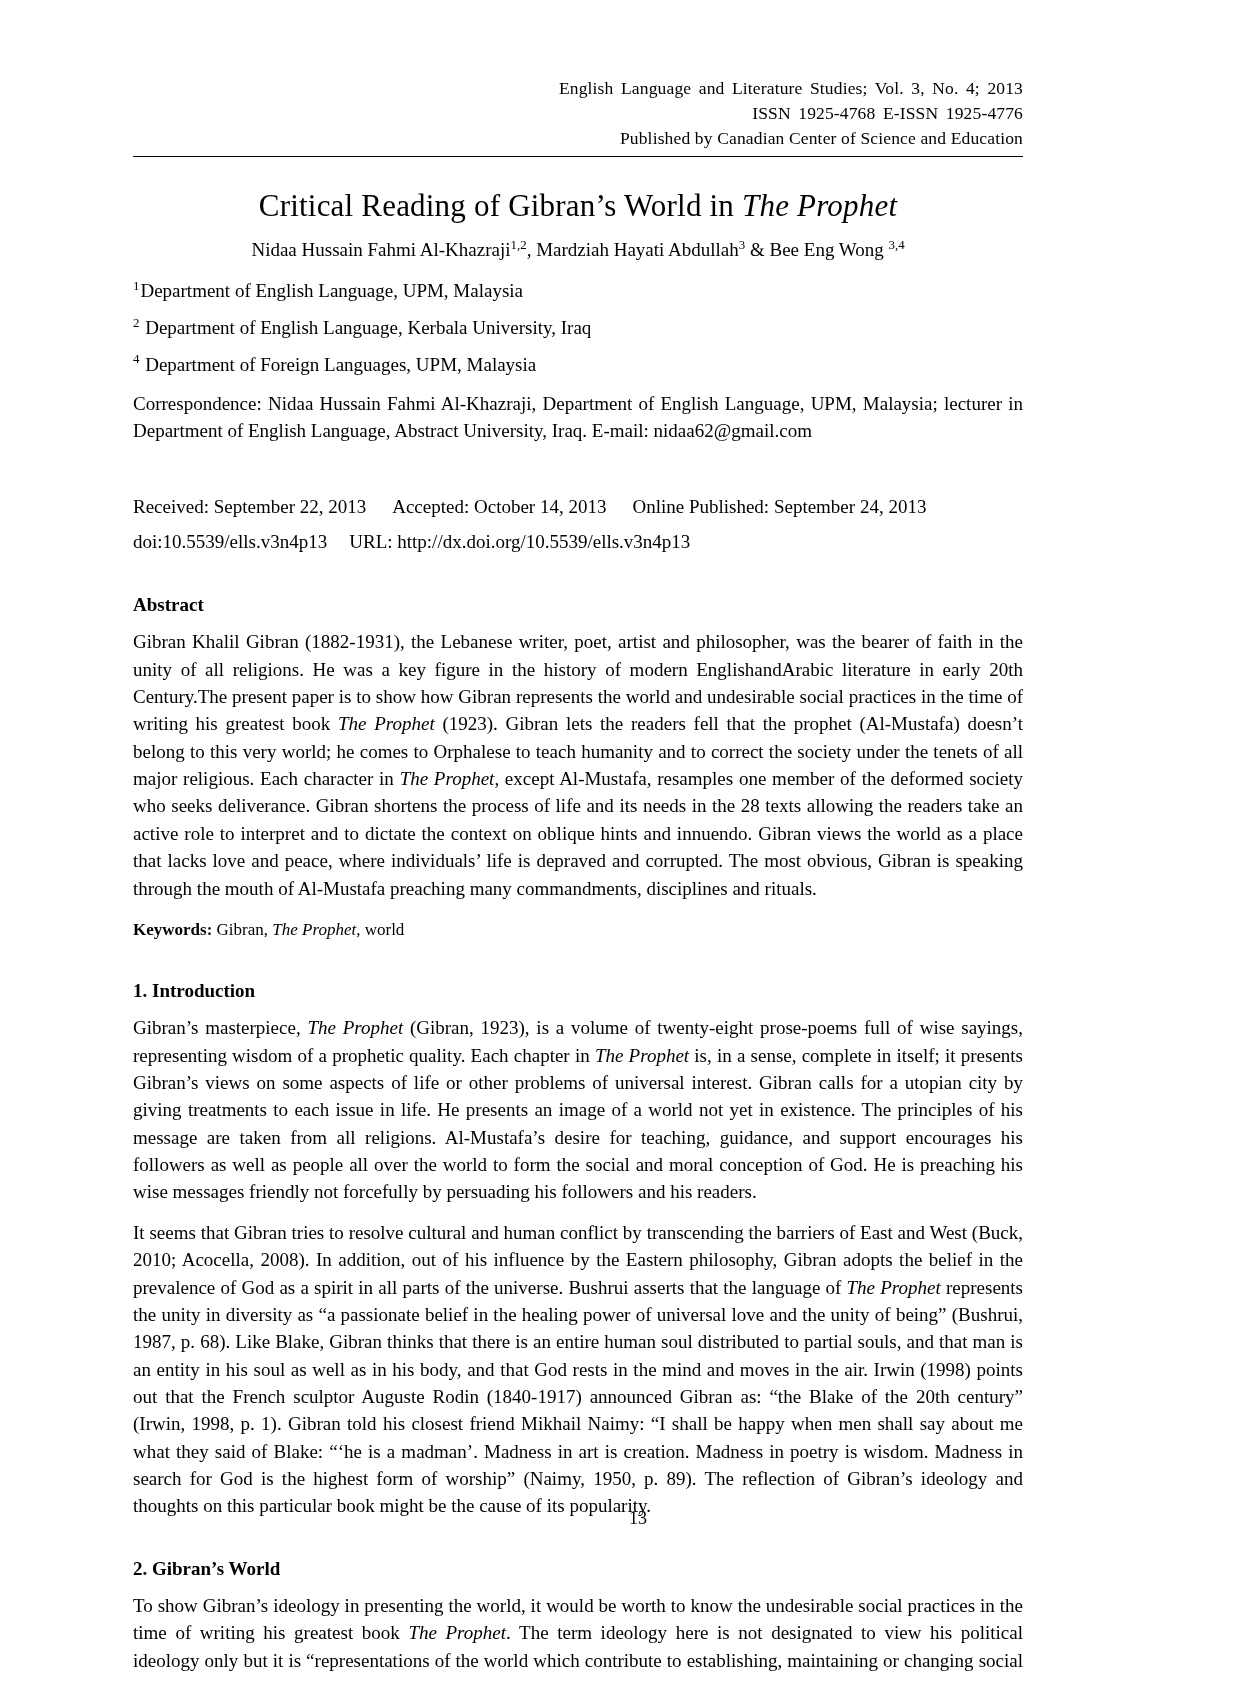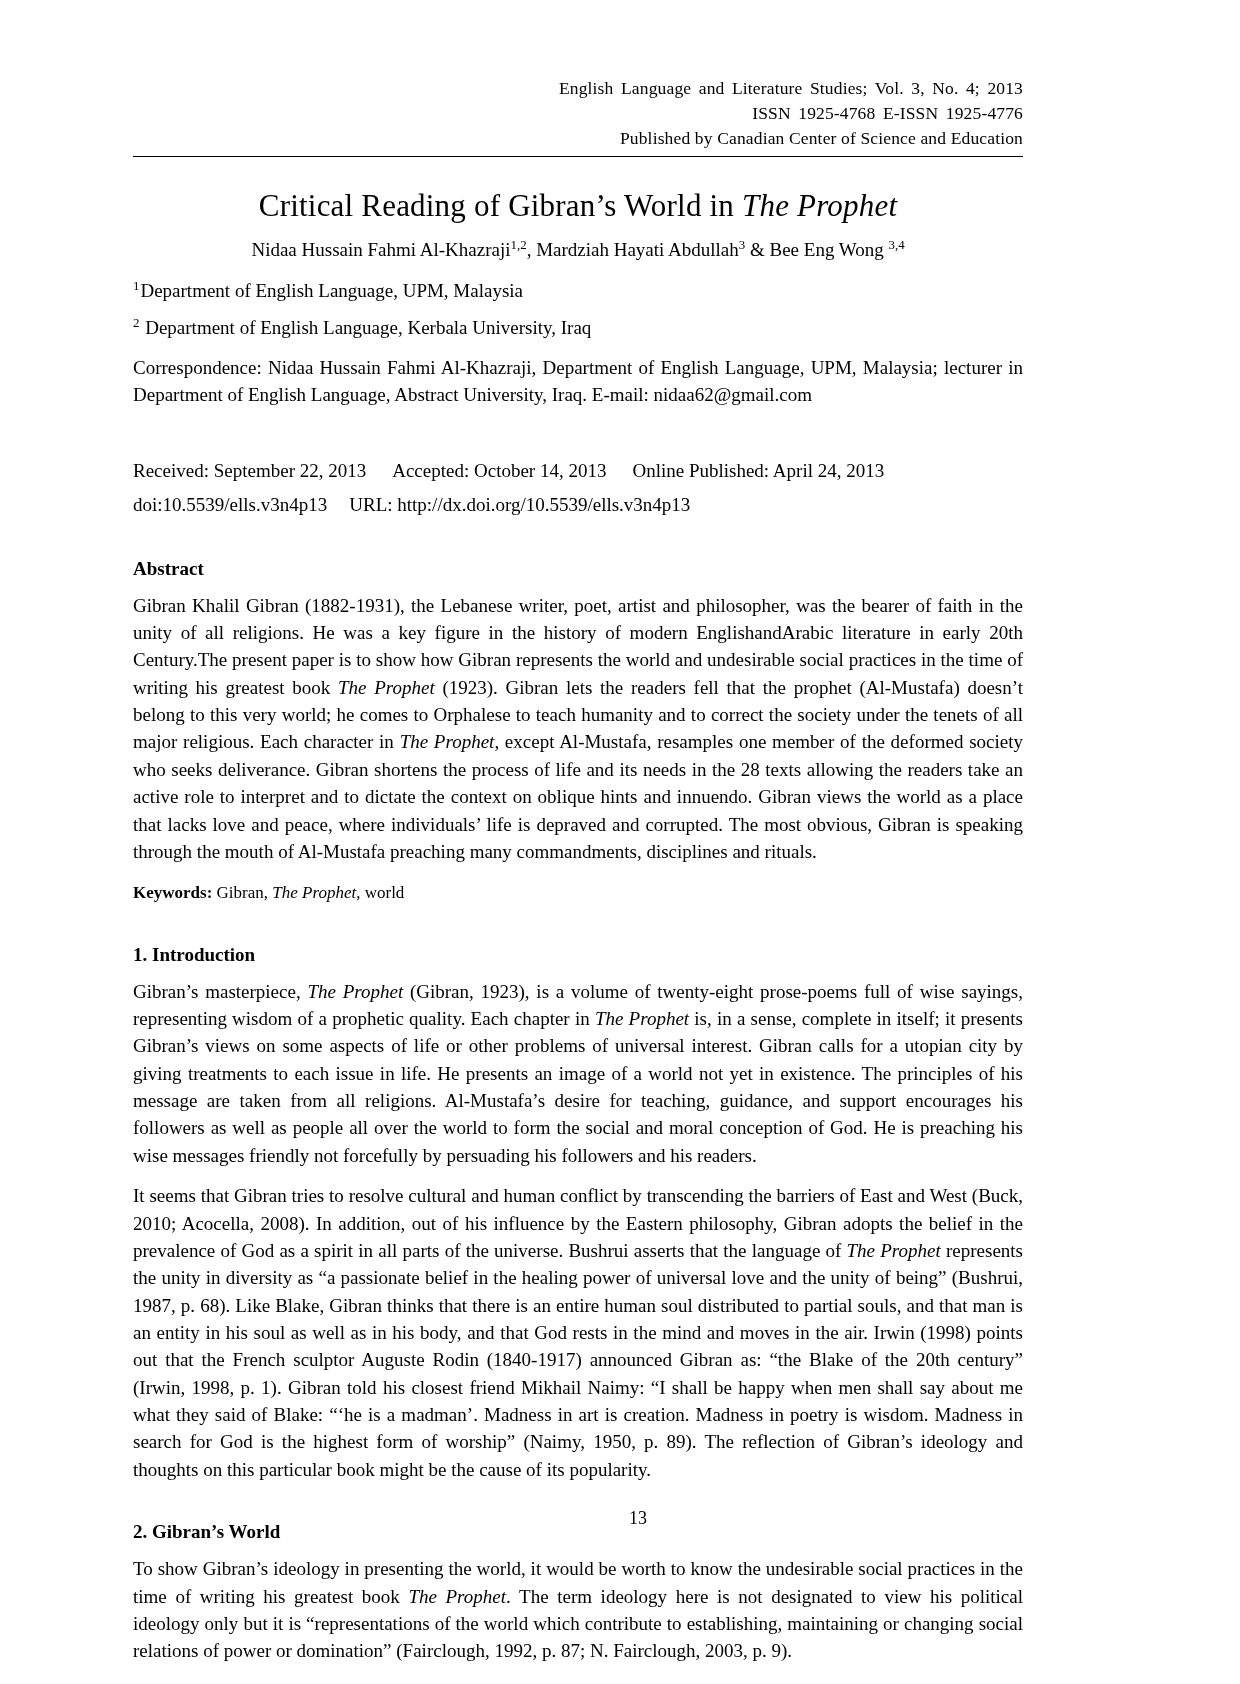--- a/index.html
+++ b/index.html
@@ -137,26 +137,27 @@
     </div>
     <hr class="header-rule">
 
     <h1 class="paper-title"><span>Critical Reading of Gibran’s World in </span><em>The Prophet</em></h1>
 
     <div class="authors"><span>Nidaa Hussain Fahmi Al-Khazraji</span><sup>1,2</sup><span>, </span><span>Mardziah Hayati Abdullah</span><sup>3</sup><span> &amp; </span><span>Bee Eng Wong </span><sup>3,4</sup></div>
 
     <div class="affiliations">
       <div class="affil"><sup>1</sup><span>Department of English Language, UPM, Malaysia</span></div>
       <div class="affil"><sup>2</sup><span> Department of English Language, Kerbala University, Iraq</span></div>
+      <div class="affil"><sup>4</sup><span> Department of Foreign Languages, UPM, Malaysia</span></div>
     </div>
 
     <div class="correspondence">Correspondence: Nidaa Hussain Fahmi Al-Khazraji, Department of English Language, UPM, Malaysia; lecturer in Department of English Language, Abstract University, Iraq. E-mail: nidaa62@gmail.com</div>
 
     <div class="dates-block">
-      <div class="dates-line"><span>Received: September 22, 2013</span><span class="gap-lg"></span><span>Accepted: October 14, 2013</span><span class="gap-lg"></span><span>Online Published: April 24, 2013</span></div>
+      <div class="dates-line"><span>Received: September 22, 2013</span><span class="gap-lg"></span><span>Accepted: October 14, 2013</span><span class="gap-lg"></span><span>Online Published: September 24, 2013</span></div>
       <div class="dates-line"><span>doi:10.5539/ells.v3n4p13</span><span class="gap-md"></span><span>URL: http://dx.doi.org/10.5539/ells.v3n4p13</span></div>
     </div>
 
     <div class="section-head">Abstract</div>
     <p class="body"><span>Gibran Khalil Gibran (1882-1931), the Lebanese writer, poet, artist and philosopher, was the bearer of faith in the unity of all religions. He was a key figure in the history of modern EnglishandArabic literature in early 20th Century.The present paper is to show how Gibran represents the world and undesirable social practices in the time of writing his greatest book </span><em>The Prophet</em><span> (1923). Gibran lets the readers fell that the prophet (Al-Mustafa) doesn’t belong to this very world; he comes to Orphalese to teach humanity and to correct the society under the tenets of all major religious. Each character in </span><em>The Prophet</em><span>, except Al-Mustafa, resamples one member of the deformed society who seeks deliverance. Gibran shortens the process of life and its needs in the 28 texts allowing the readers take an active role to interpret and to dictate the context on oblique hints and innuendo. Gibran views the world as a place that lacks love and peace, where individuals’ life is depraved and corrupted. The most obvious, Gibran is speaking through the mouth of Al-Mustafa preaching many commandments, disciplines and rituals.</span></p>
 
     <p class="keywords"><b>Keywords:</b><span> Gibran, </span><em>The Prophet</em><span>, world</span></p>
 
     <div class="section-head tight">1. Introduction</div>
     <p class="body"><span>Gibran’s masterpiece, </span><em>The Prophet</em><span> (Gibran, 1923), is a volume of twenty-eight prose-poems full of wise sayings, representing wisdom of a prophetic quality. Each chapter in </span><em>The Prophet</em><span> is, in a sense, complete in itself; it presents Gibran’s views on some aspects of life or other problems of universal interest. Gibran calls for a utopian city by giving treatments to each issue in life. He presents an image of a world not yet in existence. The principles of his message are taken from all religions. Al-Mustafa’s desire for teaching, guidance, and support encourages his followers as well as people all over the world to form the social and moral conception of God. He is preaching his wise messages friendly not forcefully by persuading his followers and his readers.</span></p>

